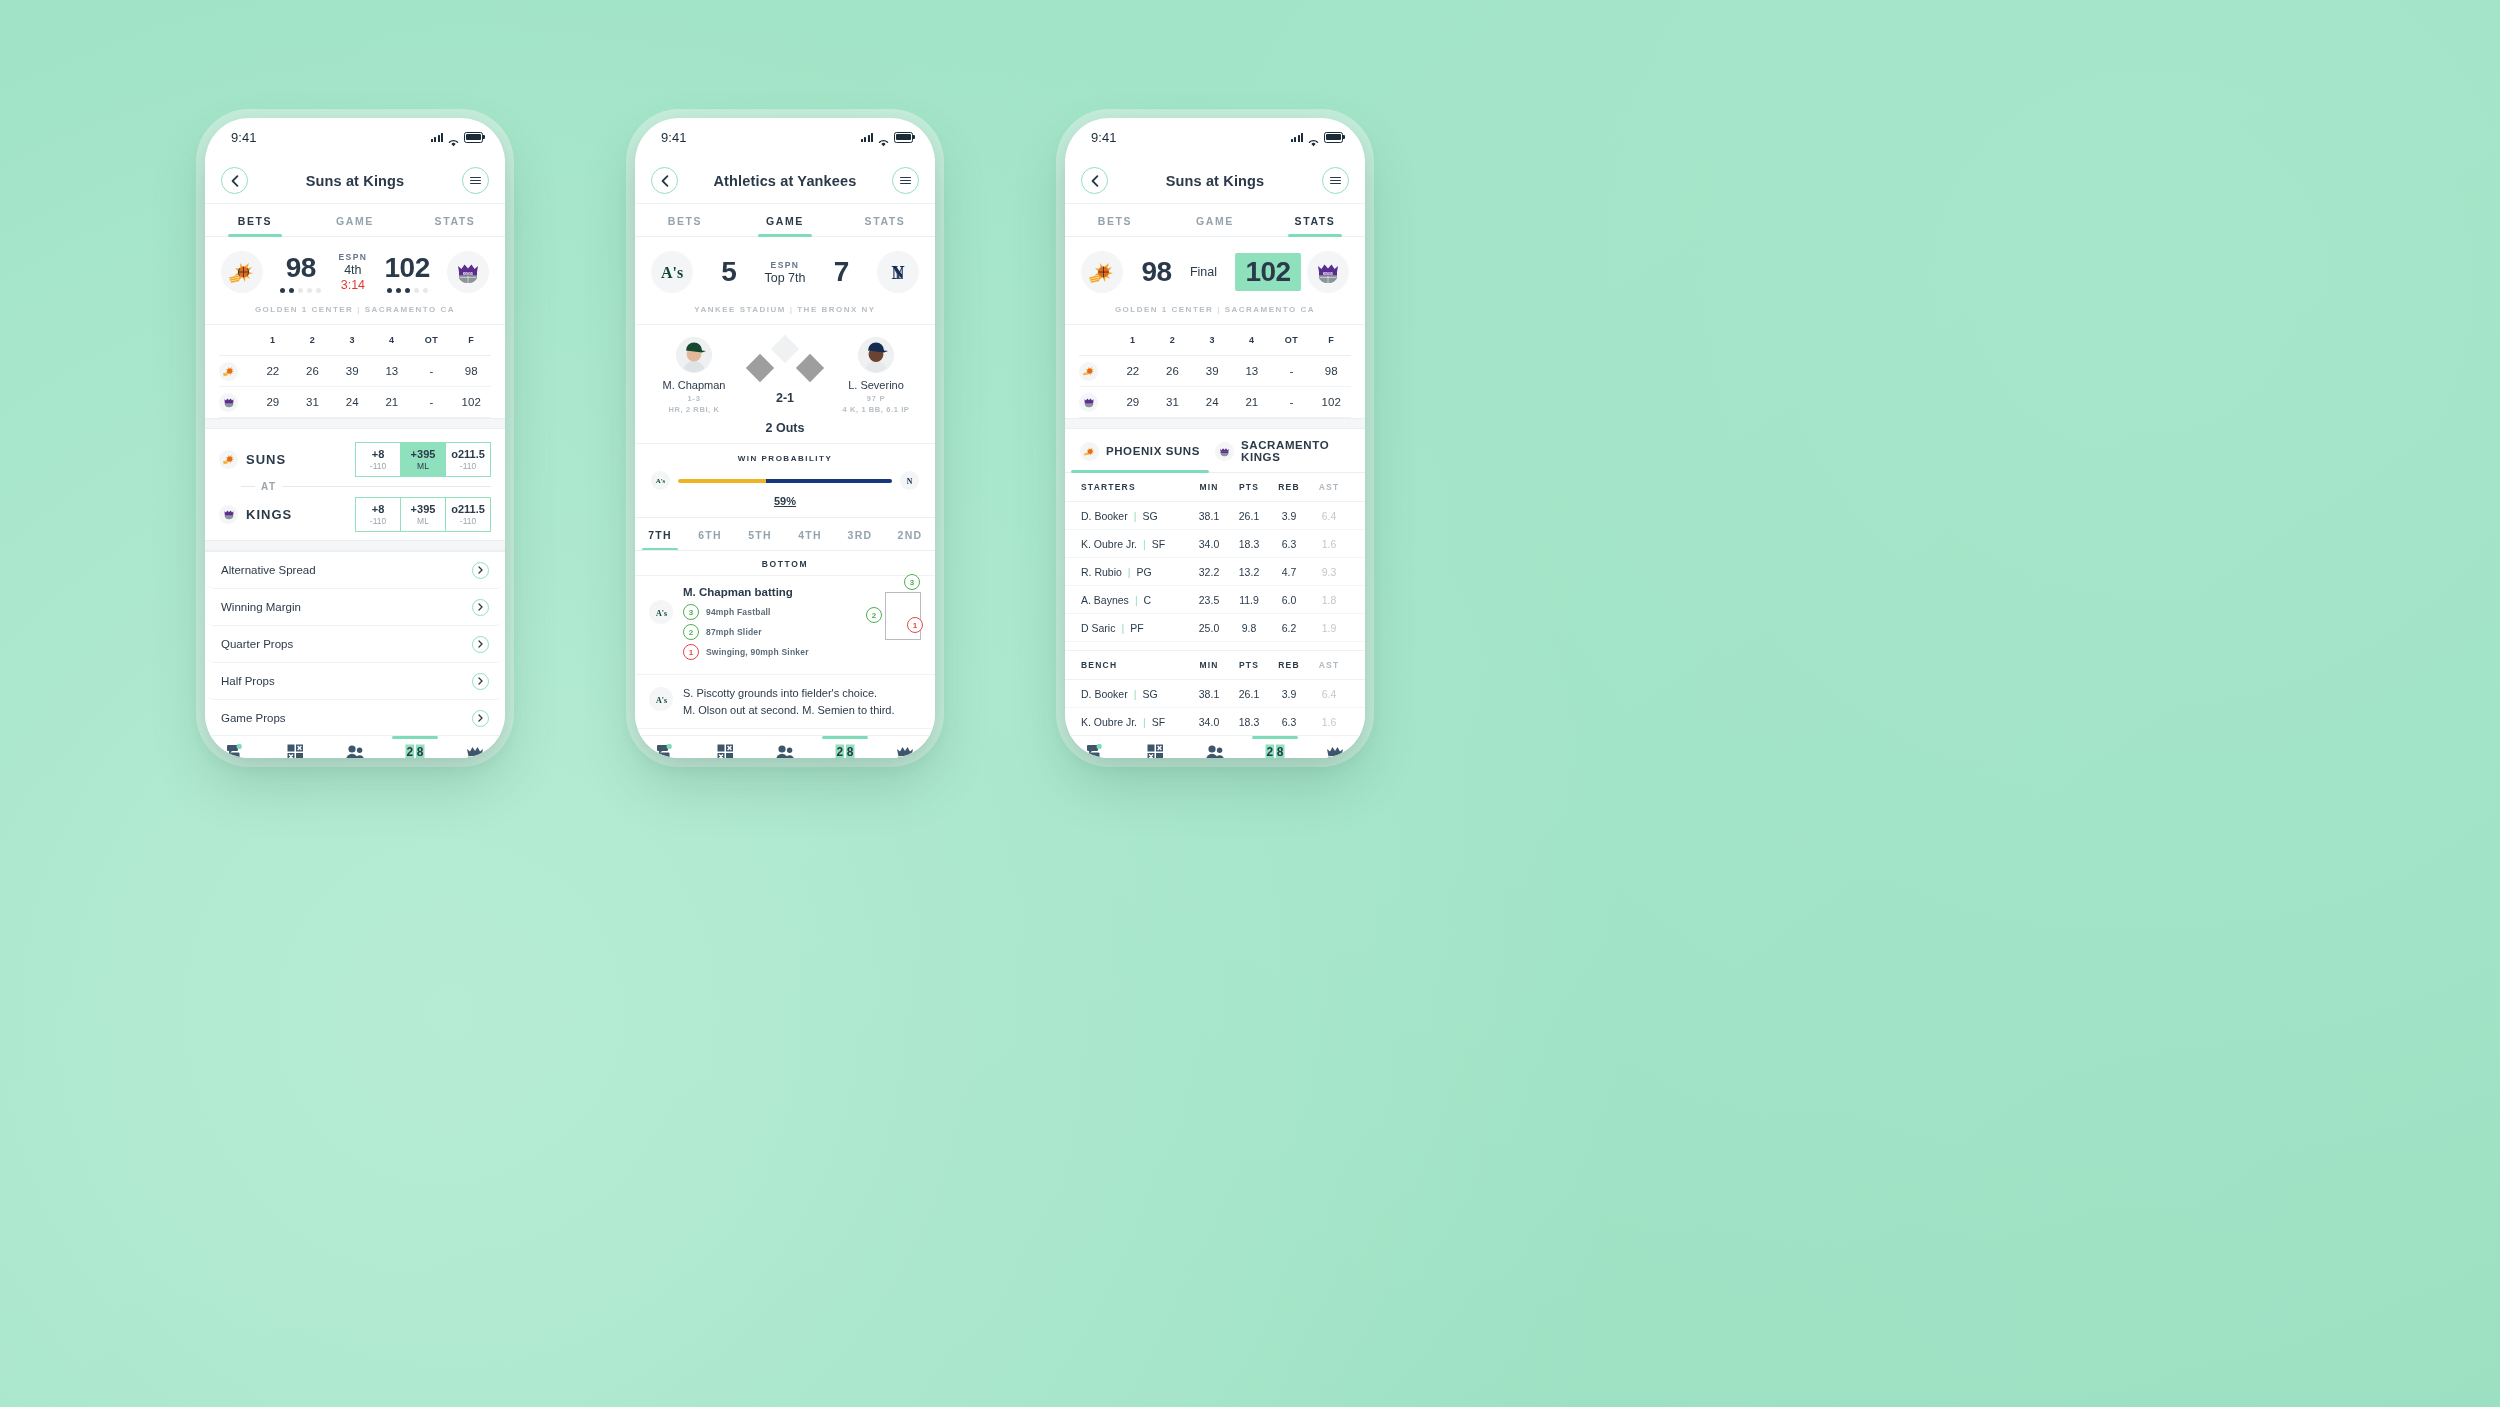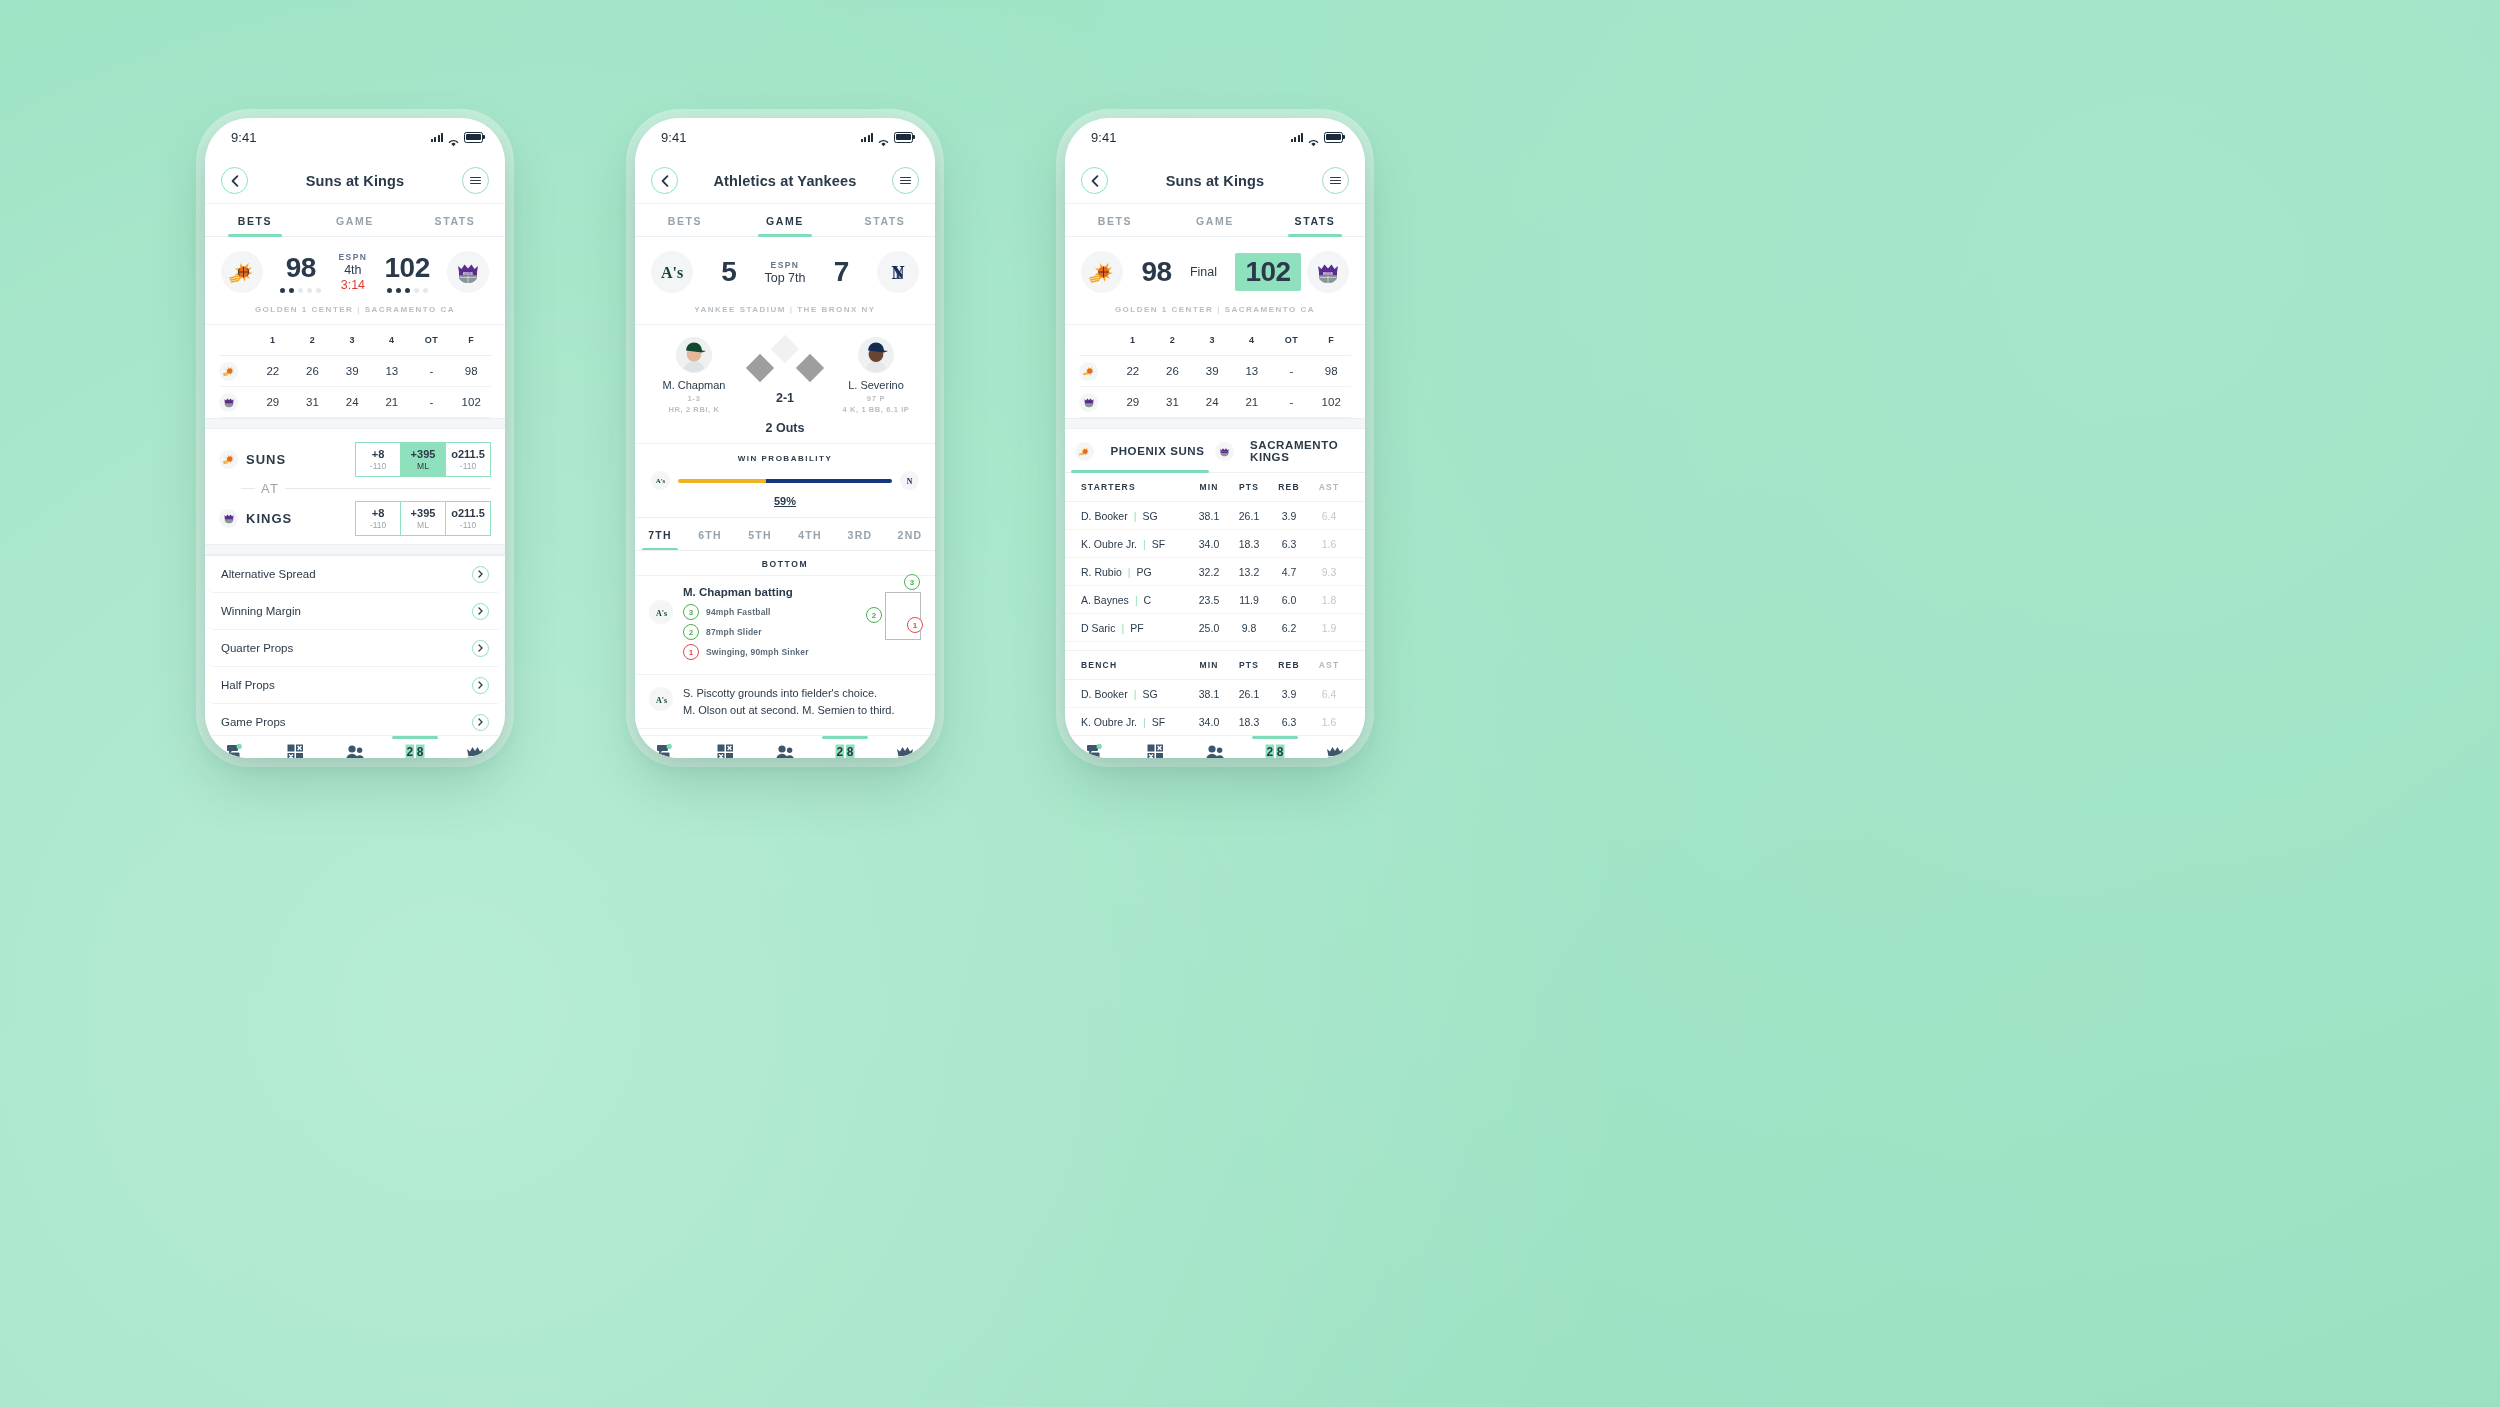--- a/index.html
+++ b/index.html
@@ -124,21 +124,21 @@
     width:44px;height:33px;border:1.3px solid #8fe0bd;border-right:none;
     display:flex;flex-direction:column;align-items:center;justify-content:center;cursor:pointer;background:#fff;
   }
   .obox:last-child{border-right:1.3px solid #8fe0bd;}
   .obox.on{background:#8fe0bd;}
   .obox .v{font-size:11px;color:#2b3a4a;font-weight:bold;}
   .obox .s{font-size:8.5px;color:#9aa6ae;margin-top:1px;}
   .obox.on .s{color:#2b3a4a;}
   .atrow{display:flex;align-items:center;gap:6px;padding:0 0 0 22px;}
   .atrow .ln{flex:0 0 14px;height:1px;background:#e4e9ec;}
-  .atrow .txt{font-size:13px;letter-spacing:1.4px;color:#9aa6ae;font-weight:normal;}
+  .atrow .txt{font-size:10px;letter-spacing:1.4px;color:#9aa6ae;font-weight:bold;}
   .atrow .ln2{flex:1;height:1px;background:#e4e9ec;}
   
   .props{border-top:1px solid #eceff1;}
   .prop{
     display:flex;align-items:center;justify-content:space-between;
     padding:0 16px;height:36px;border-bottom:1px solid #f0f3f4;cursor:pointer;border-radius:9px;
   }
   .prop .lbl{font-size:11.5px;color:#2b3a4a;}
   .chev{
     width:15px;height:15px;border-radius:50%;border:1.2px solid #8fe0bd;
@@ -186,21 +186,21 @@
   .pitch{display:flex;align-items:center;gap:7px;margin-bottom:4px;}
   .pnum{width:14px;height:14px;border-radius:50%;border:1.3px solid #4caf50;color:#4caf50;font-size:8px;display:flex;align-items:center;justify-content:center;font-weight:bold;}
   .pnum.red{border-color:#e44a46;color:#e44a46;}
   .ptxt{font-size:8.5px;color:#5c6b78;font-weight:bold;letter-spacing:.2px;}
   .zone{position:absolute;right:14px;top:16px;width:34px;height:46px;border:1.6px solid #b8bcbf;}
   .zmark{position:absolute;width:14px;height:14px;border-radius:50%;border:1.3px solid #4caf50;color:#4caf50;font-size:8px;display:flex;align-items:center;justify-content:center;font-weight:bold;background:#fff;}
   .zmark.red{border-color:#e44a46;color:#e44a46;}
   .pbp-text{font-size:11px;color:#2b3a4a;line-height:1.5;}
   
   .teamtabs{display:flex;border-bottom:1px solid #eceff1;}
-  .tt{flex:1;display:flex;align-items:center;justify-content:center;gap:16px;padding:10px 0 9px;position:relative;cursor:pointer;}
+  .tt{flex:1;display:flex;align-items:center;justify-content:center;gap:7px;padding:10px 0 9px;position:relative;cursor:pointer;}
   .tt .nm{font-size:11.5px;font-weight:bold;letter-spacing:.6px;color:#2b3a4a;font-family:"Liberation Sans",sans-serif;}
   .tt.active:after{content:"";position:absolute;left:6px;right:6px;bottom:-1px;height:3px;background:#7fdcb8;border-radius:2px;}
   .st-head{display:flex;align-items:center;padding:0 16px;height:28px;border-bottom:1px solid #eef1f2;}
   .st-head .c0{flex:1;font-size:8.5px;letter-spacing:1.2px;font-weight:bold;color:#2b3a4a;}
   .st-head .c{width:40px;text-align:center;font-size:8.5px;letter-spacing:1.2px;font-weight:bold;color:#2b3a4a;}
   .st-head .c.fade{color:#aeb8bf;}
   .st-row{display:flex;align-items:center;padding:0 16px;height:27px;border-bottom:1px solid #f2f5f6;}
   .st-row .c0{flex:1;font-size:10.5px;color:#2b3a4a;display:flex;align-items:center;gap:6px;}
   .st-row .sep{color:#8fe0bd;}
   .st-row .pos{color:#2b3a4a;}

